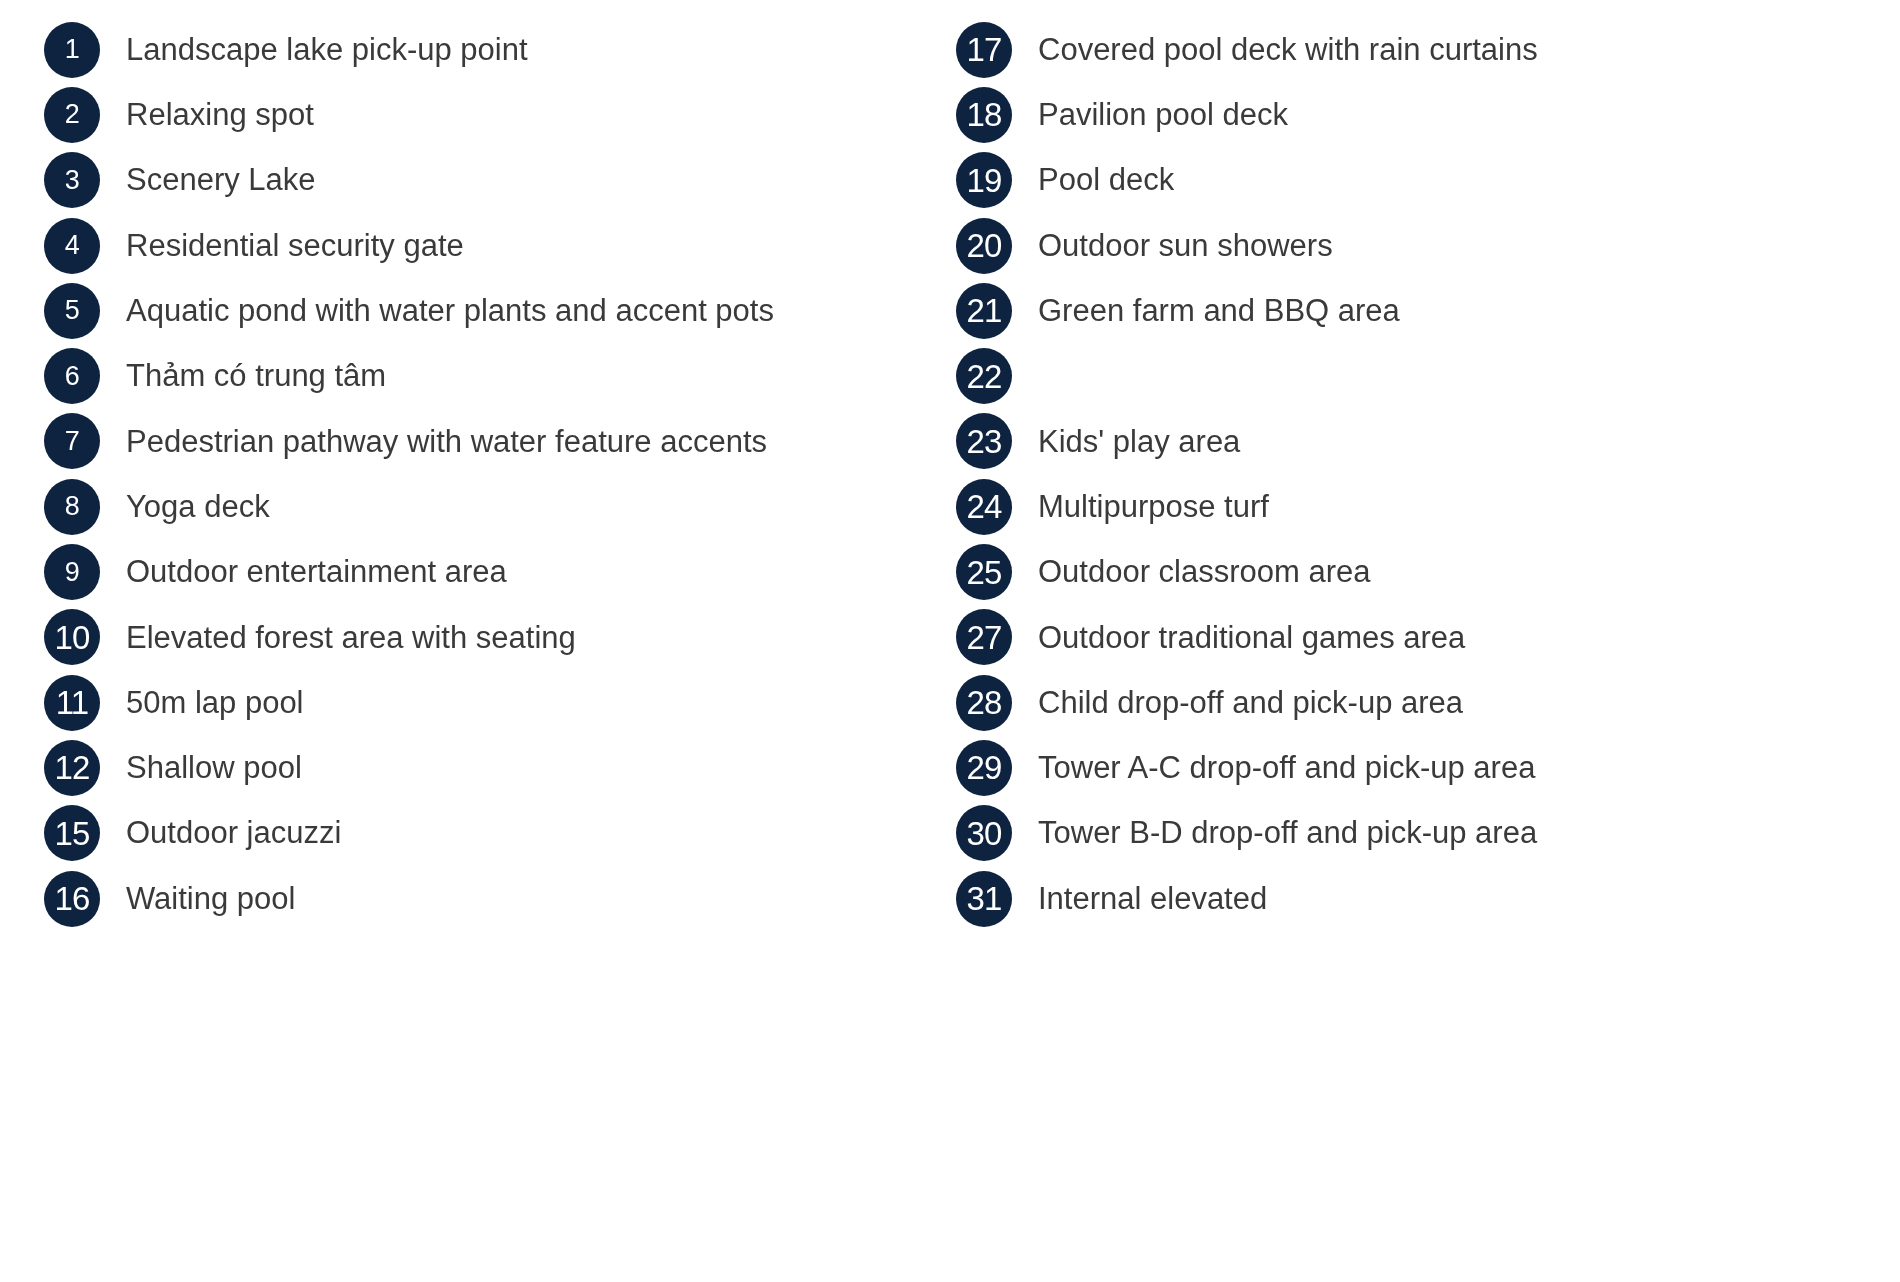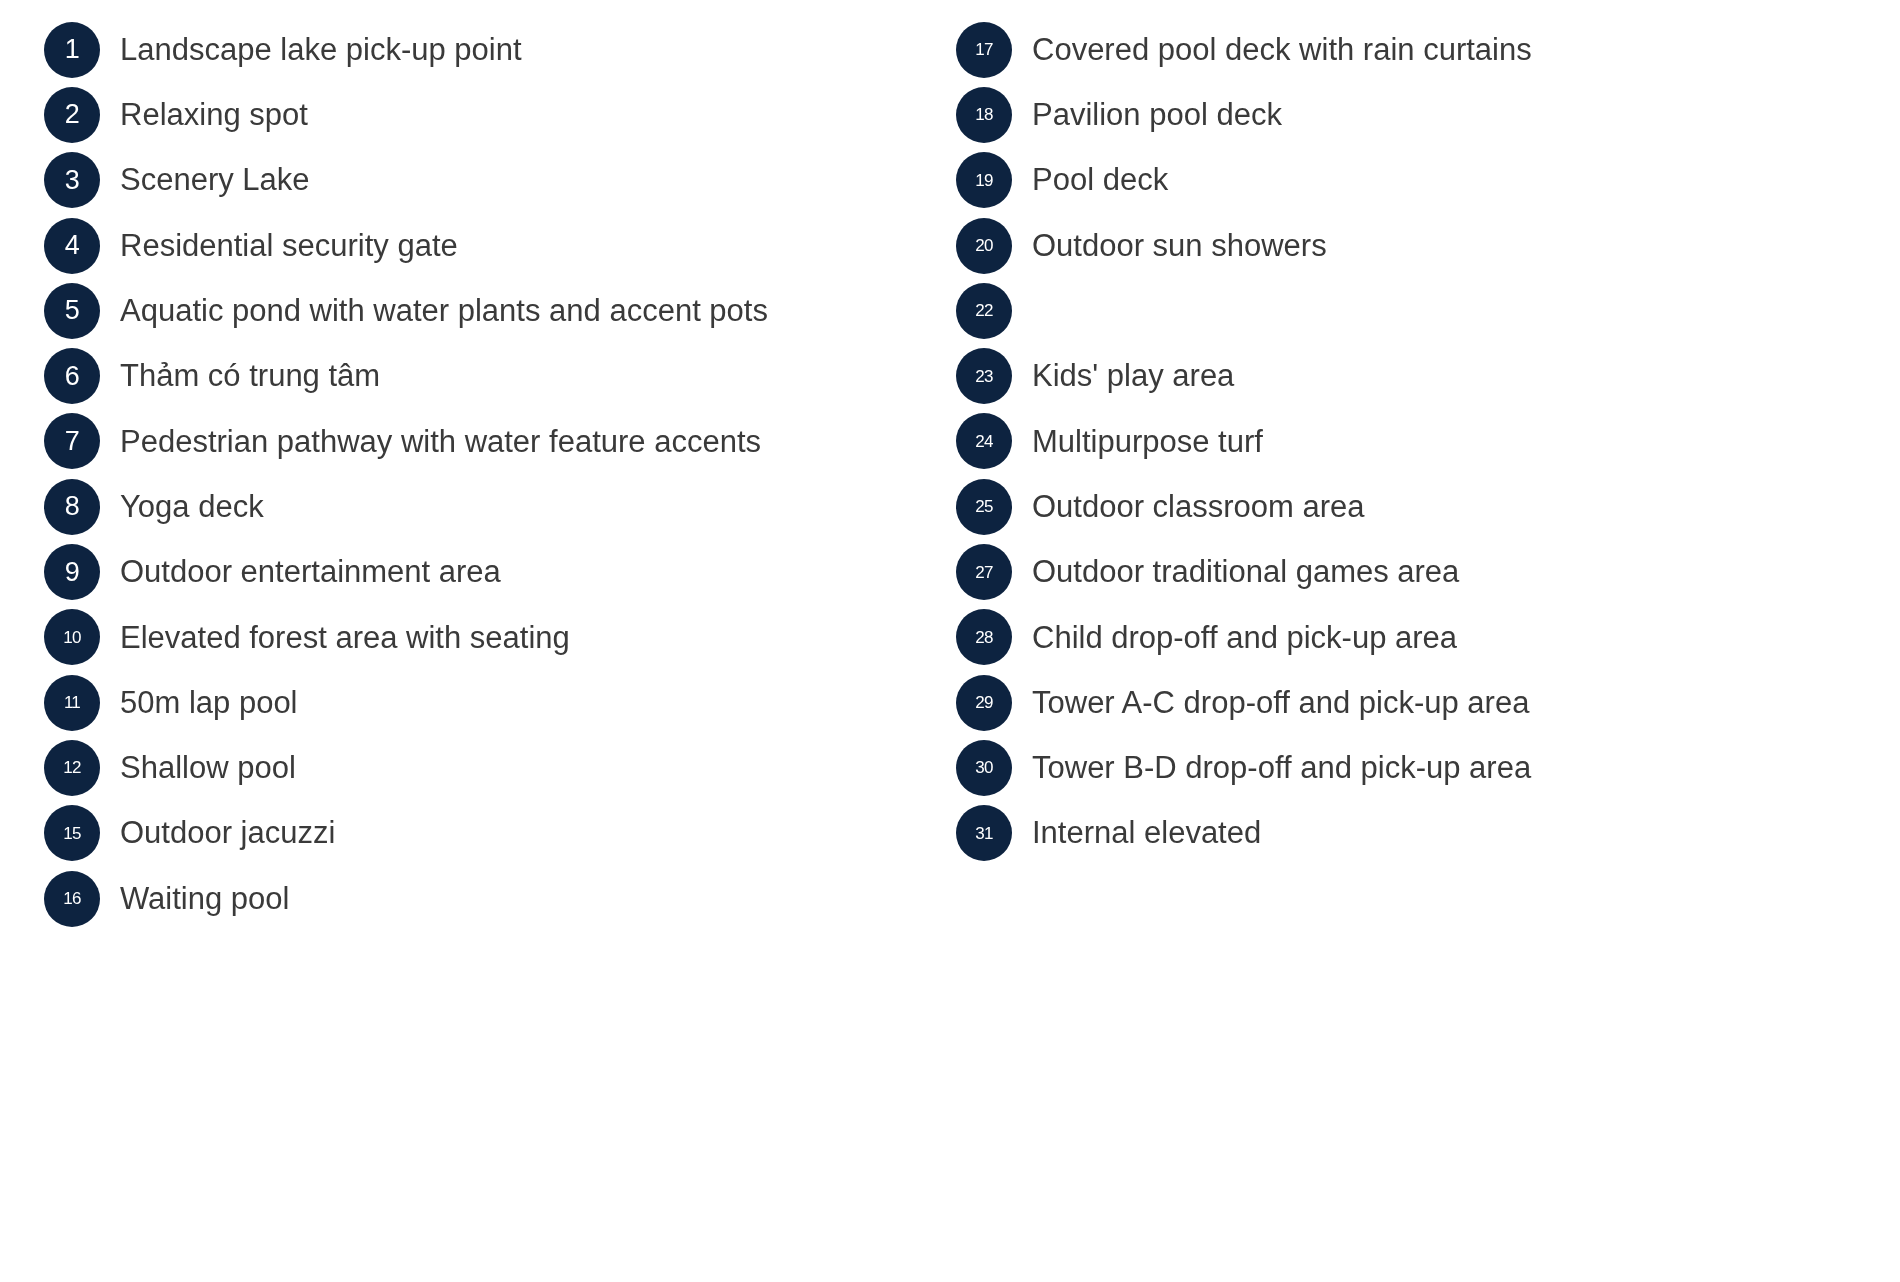--- a/index.html
+++ b/index.html
@@ -64,26 +64,26 @@
     justify-content: center;
     font-family: "Liberation Sans", sans-serif;
     font-size: 27px;
     font-weight: 400;
     line-height: 1;
     letter-spacing: -0.3px;
     user-select: none;
   }
 
   .badge.wide-num {
-    font-size: 17px;
+    font-size: 33px;
     letter-spacing: -0.8px;
   }
 
   .item-label {
-    margin-left: 20px;
+    margin-left: 26px;
     font-family: "Liberation Sans", sans-serif;
     font-size: 31px;
     font-weight: 400;
     color: #3a3a3a;
     line-height: 1.15;
     white-space: nowrap;
   }
 </style>
 </head>
 <body>
@@ -161,20 +161,24 @@
         </div>
         <div class="legend-item">
           <div class="badge wide-num">19</div>
           <div class="item-label">Pool deck</div>
         </div>
         <div class="legend-item">
           <div class="badge wide-num">20</div>
           <div class="item-label">Outdoor sun showers</div>
         </div>
         <div class="legend-item">
+          <div class="badge wide-num">21</div>
+          <div class="item-label">Green farm and BBQ area</div>
+        </div>
+        <div class="legend-item">
           <div class="badge wide-num">22</div>
         </div>
         <div class="legend-item">
           <div class="badge wide-num">23</div>
           <div class="item-label">Kids' play area</div>
         </div>
         <div class="legend-item">
           <div class="badge wide-num">24</div>
           <div class="item-label">Multipurpose turf</div>
         </div>

